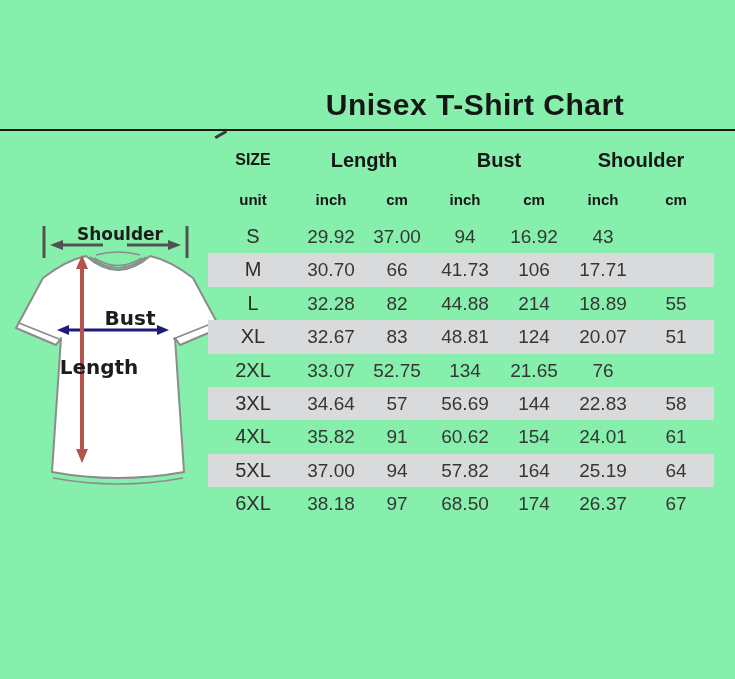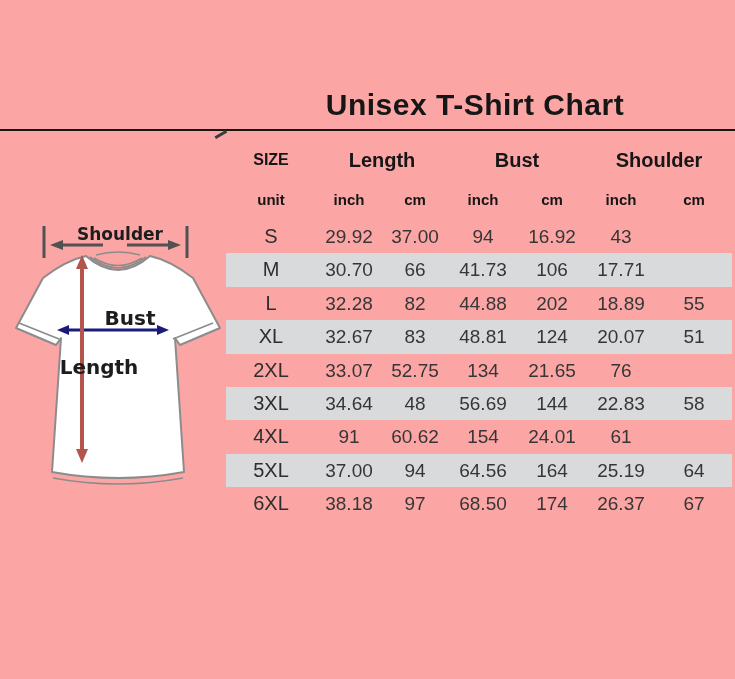--- a/index.html
+++ b/index.html
@@ -7,36 +7,36 @@
     --bust-arrow:#1c1c78;
     --length-arrow:#b4544c;
     --shoulder-arrow:#515151;
     --shirt-outline:#8c8c8c;
     --ink:#161616;
     --data-ink:#363636;
   }
   *{margin:0;padding:0;box-sizing:border-box;}
   html,body{background:#ffffff;}
   .page{
-    position:relative;width:735px;height:679px;background:#fca5a5;overflow:hidden;
+    position:relative;width:735px;height:679px;background:#86efac;overflow:hidden;
     font-family:"Liberation Sans", sans-serif;
   }
   .title{
     position:absolute;left:210px;top:88px;width:530px;text-align:center;
     font-size:30px;font-weight:bold;color:var(--ink);letter-spacing:0.5px;
   }
   .title-rule{
     position:absolute;left:0;top:129px;width:735px;height:2px;background:var(--ink);
   }
   .tick{
     position:absolute;left:216px;top:136px;width:13px;height:3px;background:#3a3a3a;
     transform:rotate(-30deg);transform-origin:left bottom;
   }
   
-  .size-table{position:absolute;left:226px;top:140px;width:506px;}
+  .size-table{position:absolute;left:208px;top:140px;width:506px;}
   .hrow{display:grid;grid-template-columns:90px 132px 138px 146px;height:40px;}
   .hcell{font-weight:bold;font-size:20px;line-height:40px;text-align:center;color:var(--ink);}
   .hcell.sz{font-size:16px;}
   .urow{display:grid;grid-template-columns:90px 66px 66px 70px 68px 70px 76px;height:40px;}
   .ucell{font-weight:bold;font-size:15px;line-height:40px;text-align:center;color:var(--ink);}
   .tbody .trow{display:grid;grid-template-columns:90px 66px 66px 70px 68px 70px 76px;height:33.4px;}
   .tbody .trow:nth-child(even){background:var(--stripe);}
   .tcell{font-size:19px;line-height:33.4px;text-align:center;color:var(--data-ink);}
   .tcell.sz{font-size:20px;color:#2e2e2e;}
   
@@ -132,21 +132,21 @@
         <div class="tcell">66</div>
         <div class="tcell">41.73</div>
         <div class="tcell">106</div>
         <div class="tcell">17.71</div>
       </div>
       <div class="trow">
         <div class="tcell sz">L</div>
         <div class="tcell">32.28</div>
         <div class="tcell">82</div>
         <div class="tcell">44.88</div>
-        <div class="tcell">202</div>
+        <div class="tcell">214</div>
         <div class="tcell">18.89</div>
         <div class="tcell">55</div>
       </div>
       <div class="trow">
         <div class="tcell sz">XL</div>
         <div class="tcell">32.67</div>
         <div class="tcell">83</div>
         <div class="tcell">48.81</div>
         <div class="tcell">124</div>
         <div class="tcell">20.07</div>
@@ -156,39 +156,40 @@
         <div class="tcell sz">2XL</div>
         <div class="tcell">33.07</div>
         <div class="tcell">52.75</div>
         <div class="tcell">134</div>
         <div class="tcell">21.65</div>
         <div class="tcell">76</div>
       </div>
       <div class="trow">
         <div class="tcell sz">3XL</div>
         <div class="tcell">34.64</div>
-        <div class="tcell">48</div>
+        <div class="tcell">57</div>
         <div class="tcell">56.69</div>
         <div class="tcell">144</div>
         <div class="tcell">22.83</div>
         <div class="tcell">58</div>
       </div>
       <div class="trow">
         <div class="tcell sz">4XL</div>
+        <div class="tcell">35.82</div>
         <div class="tcell">91</div>
         <div class="tcell">60.62</div>
         <div class="tcell">154</div>
         <div class="tcell">24.01</div>
         <div class="tcell">61</div>
       </div>
       <div class="trow">
         <div class="tcell sz">5XL</div>
         <div class="tcell">37.00</div>
         <div class="tcell">94</div>
-        <div class="tcell">64.56</div>
+        <div class="tcell">57.82</div>
         <div class="tcell">164</div>
         <div class="tcell">25.19</div>
         <div class="tcell">64</div>
       </div>
       <div class="trow">
         <div class="tcell sz">6XL</div>
         <div class="tcell">38.18</div>
         <div class="tcell">97</div>
         <div class="tcell">68.50</div>
         <div class="tcell">174</div>

